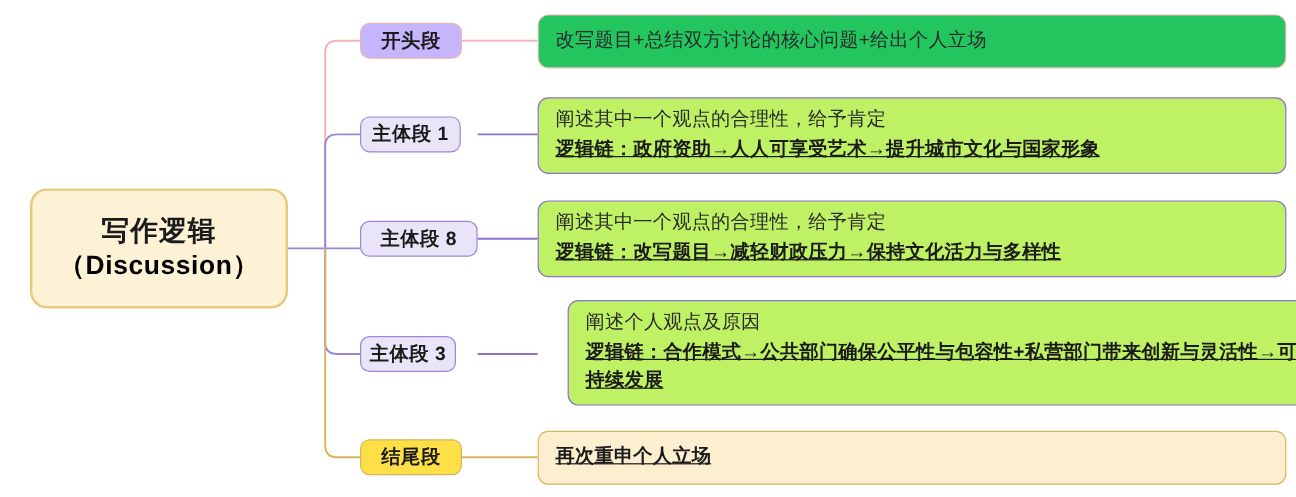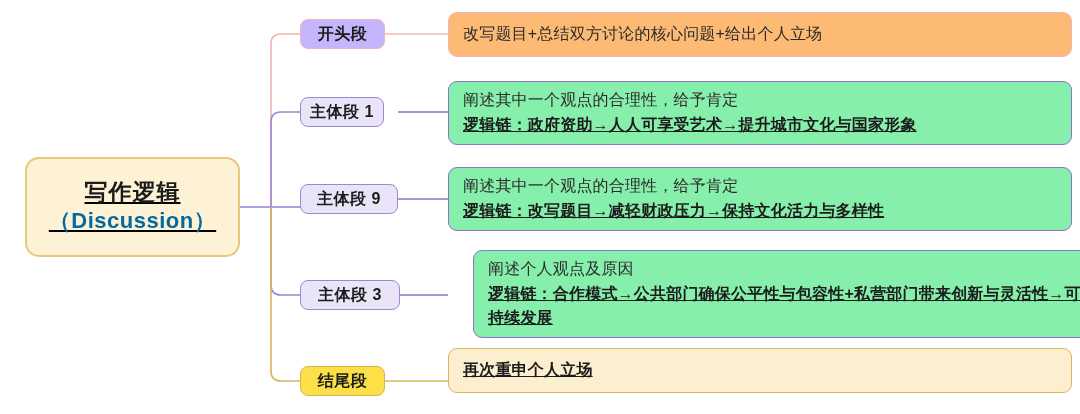--- a/index.html
+++ b/index.html
@@ -40,33 +40,32 @@
     width: 215px;
     height: 100px;
     background: #fdf2d6;
     border: 2px solid #e8c97a;
     border-radius: 14px;
     display: flex;
     flex-direction: column;
     align-items: center;
     justify-content: center;
     box-sizing: border-box;
-    text-decoration: underline;
   }
   .root-line-1 {
     font-size: 23px;
     font-weight: bold;
     color: #1b1b1b;
     letter-spacing: 1px;
     line-height: 1.25;
   }
   .root-line-2 {
     font-size: 22px;
     font-weight: bold;
-    color: #0369a1;
+    color: #000000;
     line-height: 1.3;
     letter-spacing: 0.5px;
   }
 
   
   .label-pill {
     position: absolute;
     height: 30px;
     display: flex;
     align-items: center;
@@ -97,25 +96,25 @@
     position: absolute;
     left: 448px;
     border-radius: 9px;
     box-sizing: border-box;
     padding: 7px 12px 7px 14px;
     display: flex;
     flex-direction: column;
     justify-content: center;
   }
   .box-pink {
-    background: #fdba74;
+    background: #22c55e;
     border: 1.6px solid #f2b8b8;
   }
   .box-purple {
-    background: #86efac;
+    background: #bef264;
     border: 1.6px solid #8b73c9;
   }
   .box-gold {
     background: #fcefd0;
     border: 1.6px solid #d9b45c;
   }
   .line-regular {
     font-size: 16px;
     color: #2b2b2b;
     line-height: 1.55;
@@ -164,30 +163,30 @@
   <div class="content-box box-pink" style="top:12px; width:624px; height:45px;">
     <div class="line-regular">改写题目+总结双方讨论的核心问题+给出个人立场</div>
   </div>
 
   <div class="label-pill pill-purple" style="left:300px; top:97px; width:84px;">主体段 1</div>
   <div class="content-box box-purple" style="top:81px; width:624px; height:64px;">
     <div class="line-regular">阐述其中一个观点的合理性，给予肯定</div>
     <div class="line-bold">逻辑链：政府资助→人人可享受艺术→提升城市文化与国家形象</div>
   </div>
 
-  <div class="label-pill pill-purple" style="left:300px; top:184px; width:98px;">主体段 9</div>
+  <div class="label-pill pill-purple" style="left:300px; top:184px; width:98px;">主体段 8</div>
   <div class="content-box box-purple" style="top:167px; width:624px; height:64px;">
     <div class="line-regular">阐述其中一个观点的合理性，给予肯定</div>
     <div class="line-bold">逻辑链：改写题目→减轻财政压力→保持文化活力与多样性</div>
   </div>
 
-  <div class="label-pill pill-purple" style="left:300px; top:280px; width:100px;">主体段 3</div>
+  <div class="label-pill pill-purple" style="left:300px; top:280px; width:80px;">主体段 3</div>
   <div class="content-box box-purple" style="top:250px; width:624px; height:88px;margin-left:25px;">
     <div class="line-regular">阐述个人观点及原因</div>
     <div class="line-bold">逻辑链：合作模式→公共部门确保公平性与包容性+私营部门带来创新与灵活性→可持续发展</div>
   </div>
 
   <div class="label-pill pill-gold" style="left:300px; top:366px; width:85px;">结尾段</div>
-  <div class="content-box box-gold" style="top:348px; width:624px; height:45px;">
+  <div class="content-box box-gold" style="top:359px; width:624px; height:45px;">
     <div class="line-bold">再次重申个人立场</div>
   </div>
 
 </div>
 
 </body></html>

